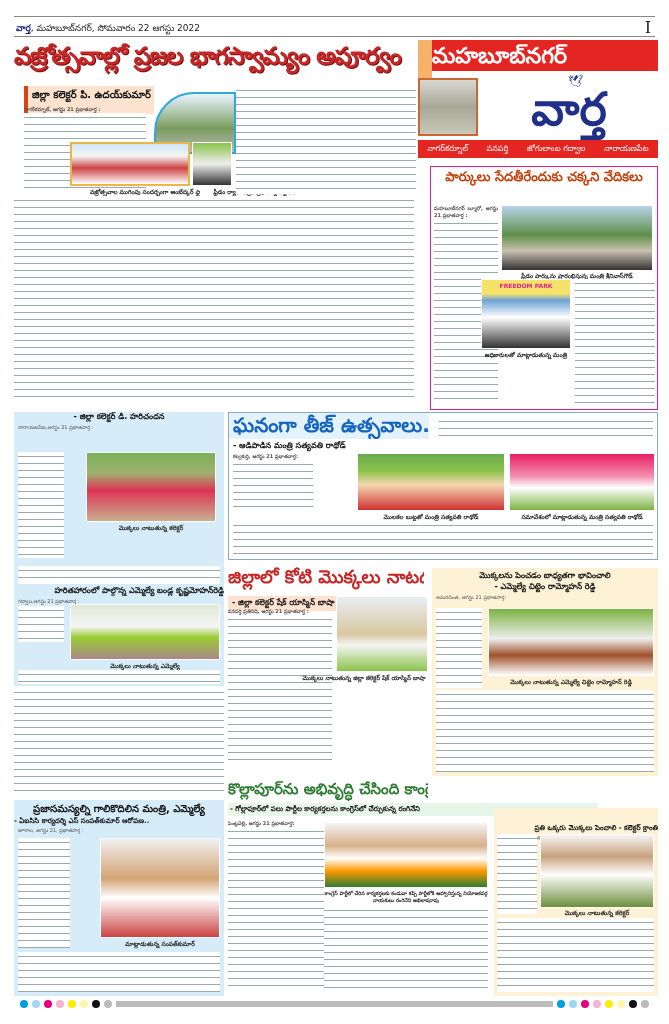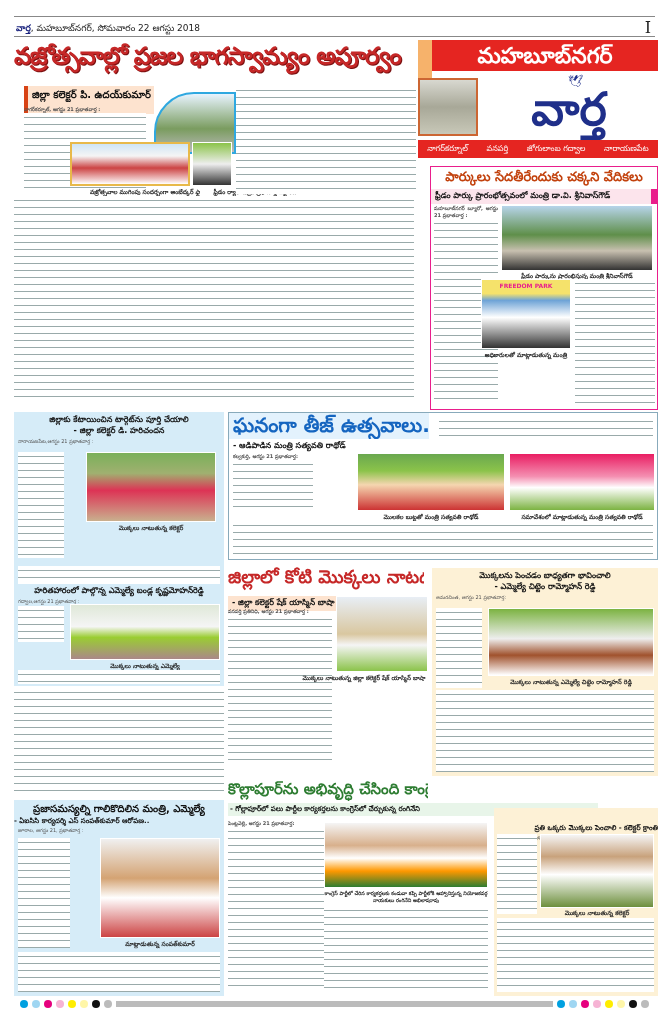--- a/index.html
+++ b/index.html
@@ -5,41 +5,41 @@
 *{box-sizing:border-box;margin:0;padding:0}
 body{width:669px;height:1024px;background:#fff;font-family:"DejaVu Sans",sans-serif;position:relative;overflow:hidden;color:#222}
 .abs{position:absolute}
 .rule{position:absolute;left:14px;right:14px;height:1px;background:#888}
 .folio{position:absolute;left:16px;top:23px;font-size:9px;color:#222}
 .folio b{color:#1a237e}
 .pageno{position:absolute;right:18px;top:18px;font-size:16px;font-family:"DejaVu Serif",serif}
 .mainhead{position:absolute;left:14px;top:42px;width:410px;height:40px;font-size:24px;font-weight:bold;color:#c62828;text-shadow:1px 1px 0 #7a1010;letter-spacing:-1px;white-space:nowrap;overflow:hidden}
 .mast{position:absolute;left:418px;top:40px;width:240px;height:122px;background:#fff}
 .mast .org{position:absolute;left:0;top:0;width:14px;height:90px;background:#f6b26b}
-.mast .red{position:absolute;left:14px;top:0;right:0;height:31px;background:#e52521;color:#fff;font-size:22px;font-weight:bold;text-align:center;line-height:31px}
+.mast .red{position:absolute;left:14px;top:0;right:0;height:31px;background:#e52521;color:#fff;font-size:22px;font-weight:bold;line-height:31px}
 .mast .dam{position:absolute;left:0;top:38px;width:60px;height:58px;background:linear-gradient(#d8d8d0,#a8a898 50%,#c8c8b8);border:2px solid #c63}
 .mast .brand{position:absolute;left:66px;top:40px;width:170px;height:58px;color:#1f2f8a;font-size:46px;font-weight:bold;text-align:center;line-height:58px;font-family:"DejaVu Serif",serif}
 .mast .bird{position:absolute;left:150px;top:34px;color:#1f2f8a;font-size:12px}
 .mast .tabs{position:absolute;left:0;top:100px;right:0;height:18px;background:#e52521;color:#fff;font-size:8px;display:flex;justify-content:space-around;align-items:center}
 .sub{font-size:11px;font-weight:bold;color:#111;white-space:nowrap;overflow:hidden}
 .txt{font-size:5px;line-height:7px;color:#555;overflow:hidden;text-align:justify}
 .txtfill{background:repeating-linear-gradient(#fff 0 4px,#9aa 4px 5px,#fff 5px 7px)}
 .photo{position:absolute;border:1px solid #fff}
 .cap{font-size:6px;font-weight:bold;text-align:center;color:#222;white-space:nowrap;overflow:hidden}
 .box{position:absolute}
 .headline{font-weight:bold;white-space:nowrap;overflow:hidden}
 .bottombar{position:absolute;left:20px;right:20px;top:1000px;height:8px;display:flex;align-items:center;gap:4px}
 .dot{width:8px;height:8px;border-radius:50%}
 .greybar{flex:1;height:6px;background:#bbb}
 </style>
 </head>
 <body>
 
 <div class="rule" style="top:16px"></div>
-<div class="folio"><b>వార్త</b>, <span>మహబూబ్‌నగర్, సోమవారం 22 ఆగస్టు 2018</span></div>
+<div class="folio"><b>వార్త</b>, <span>మహబూబ్‌నగర్, సోమవారం 22 ఆగస్టు 2022</span></div>
 <div class="pageno">I</div>
 <div class="rule" style="top:36px"></div>
 
 <div class="mainhead">వజ్రోత్సవాల్లో ప్రజల భాగస్వామ్యం అపూర్వం</div>
 
 <div class="mast">
   <div class="org"></div>
   <div class="red">మహబూబ్‌నగర్</div>
   <div class="dam"></div>
   <div class="bird">🕊</div>
@@ -62,37 +62,33 @@
 <div class="photo" style="left:154px;top:92px;width:82px;height:62px;background:linear-gradient(#e8f4ff,#7a9c5f 60%,#bbb);border-radius:40px 0 0 0;border:2px solid #2fa8e0"></div>
 <div class="photo" style="left:70px;top:142px;width:120px;height:44px;background:linear-gradient(#cfe5f5,#f5f5f5 30%,#c44 60%,#fff);border:2px solid #e8b94a"></div>
 <div class="photo" style="left:192px;top:142px;width:40px;height:44px;background:linear-gradient(#8bc34a,#eee 50%,#333)"></div>
 <div class="cap abs" style="left:90px;top:188px;width:110px">వజ్రోత్సవాల ముగింపు సందర్భంగా అంబేద్కర్ ఫ్లాగ్‌స్టాండ్</div>
 <div class="cap abs" style="left:200px;top:188px;width:110px">ఫ్రీడం ర్యాలీ చిత్రం ప్రధాని ఫ్లాగ్‌స్టాండ్</div>
 <div class="box txt txtfill" style="left:236px;top:86px;width:180px;height:108px"></div>
 <div class="box txt txtfill" style="left:14px;top:196px;width:400px;height:206px"></div>
 
 <div class="box" style="left:430px;top:166px;width:228px;height:244px;border:1px solid #e91e8c">
   <div class="headline" style="font-size:13px;color:#c2410c;text-align:center;padding:2px 0">పార్కులు సేదతీరేందుకు చక్కని వేదికలు</div>
-  <div style="background:#fce4ec;border-right:6px solid #e91e8c;padding:2px 4px">
-    <div class="sub" style="font-size:8px">ఫ్రీడం పార్కు ప్రారంభోత్సవంలో మంత్రి డా.వి. శ్రీనివాస్‌గౌడ్</div>
-  </div>
   <div class="txt" style="position:absolute;left:3px;top:38px;width:64px;height:200px">
     <b>మహబూబ్‌నగర్ బ్యూరో, ఆగస్టు 21 ప్రభాతవార్త :</b><div class="txtfill" style="height:190px"></div>
   </div>
   <div class="photo" style="left:70px;top:38px;width:152px;height:66px;background:linear-gradient(#b7d4ea,#5f8f4a 45%,#c8c0b0 70%,#333)"></div>
   <div class="cap abs" style="left:70px;top:105px;width:152px">ఫ్రీడం పార్కును ప్రారంభిస్తున్న మంత్రి శ్రీనివాస్‌గౌడ్</div>
   <div class="photo" style="left:50px;top:112px;width:90px;height:70px;background:linear-gradient(#f5e26b 0,#f5e26b 20%,#6ea3d6 30%,#fff 55%,#333)">
     <div style="font-size:6px;color:#e91e8c;font-weight:bold;text-align:center;margin-top:2px">FREEDOM PARK</div>
   </div>
   <div class="cap abs" style="left:50px;top:184px;width:90px">అధికారులతో మాట్లాడుతున్న మంత్రి</div>
   <div class="txt txtfill" style="position:absolute;left:144px;top:112px;width:80px;height:128px"></div>
 </div>
 
 <div class="box" style="left:14px;top:412px;width:210px;height:152px;background:#d6ecf8">
-  <div class="sub" style="text-align:center;font-size:8px;padding-top:3px">జిల్లాకు కేటాయించిన టార్గెట్‌ను పూర్తి చేయాలి</div>
   <div class="sub" style="text-align:center;font-size:8px">- జిల్లా కలెక్టర్ డి. హరిచందన</div>
   <div class="txt" style="padding:1px 4px">నారాయణపేట,ఆగస్టు 21 ప్రభాతవార్త :</div>
   <div class="txt txtfill" style="position:absolute;left:4px;top:40px;width:46px;height:106px"></div>
   <div class="photo" style="left:72px;top:40px;width:130px;height:70px;background:linear-gradient(#7ab05a,#a0b070 30%,#d35 55%,#c9b08e)"></div>
   <div class="cap abs" style="left:72px;top:112px;width:130px">మొక్కలు నాటుతున్న కలెక్టర్</div>
 </div>
 
 <div class="box" style="left:228px;top:412px;width:430px;height:148px;border:1px solid #8ab">
   <div class="headline" style="position:absolute;left:0;top:0;width:200px;height:26px;background:#e3f2fd;color:#1565c0;font-size:20px;padding-left:4px">ఘనంగా తీజ్ ఉత్సవాలు..</div>
   <div class="sub" style="position:absolute;left:0;top:28px;width:160px;font-size:8px;padding-left:4px">- ఆడిపాడిన మంత్రి సత్యవతి రాథోడ్</div>
@@ -100,21 +96,21 @@
   <div class="txt txtfill" style="position:absolute;left:210px;top:4px;width:214px;height:22px"></div>
   <div class="photo" style="left:128px;top:40px;width:148px;height:58px;background:linear-gradient(#6aa84f 0,#8bc34a 30%,#f5d6b0 55%,#c33)"></div>
   <div class="cap abs" style="left:128px;top:100px;width:148px">మొలకల బుట్టతో మంత్రి సత్యవతి రాథోడ్</div>
   <div class="photo" style="left:280px;top:40px;width:146px;height:58px;background:linear-gradient(#e91e63 0,#f48fb1 40%,#fff 60%,#7cb342)"></div>
   <div class="cap abs" style="left:280px;top:100px;width:146px">సమావేశంలో మాట్లాడుతున్న మంత్రి సత్యవతి రాథోడ్</div>
   <div class="txt txtfill" style="position:absolute;left:4px;top:108px;width:420px;height:36px"></div>
 </div>
 
 <div class="box" style="left:14px;top:564px;width:210px;height:122px;background:#d6ecf8">
   <div class="txt txtfill" style="margin:2px 4px;height:18px"></div>
-  <div class="sub" style="text-align:center;font-size:8px">హరితహారంలో పాల్గొన్న ఎమ్మెల్యే బండ్ల కృష్ణమోహన్‌రెడ్డి</div>
+  <div class="sub" style="text-align:right;font-size:8px">హరితహారంలో పాల్గొన్న ఎమ్మెల్యే బండ్ల కృష్ణమోహన్‌రెడ్డి</div>
   <div class="txt" style="padding:1px 4px">గద్వాల,ఆగస్టు 21 ప్రభాతవార్త :</div>
   <div class="txt txtfill" style="position:absolute;left:4px;top:42px;width:46px;height:36px"></div>
   <div class="photo" style="left:56px;top:40px;width:150px;height:56px;background:linear-gradient(#dfe8d8,#f5f5f5 40%,#9acd32 60%,#a88)"></div>
   <div class="cap abs" style="left:56px;top:98px;width:150px">మొక్కలు నాటుతున్న ఎమ్మెల్యే</div>
   <div class="txt txtfill" style="position:absolute;left:4px;top:106px;width:202px;height:14px"></div>
 </div>
 
 <div class="box" style="left:228px;top:566px;width:196px;height:208px">
   <div class="headline" style="font-size:18px;color:#c62828">జిల్లాలో కోటి మొక్కలు నాటడమే లక్ష్యం</div>
   <div class="sub" style="background:#fde3cf;font-size:8px;padding:2px 4px;margin-top:4px;width:130px">- జిల్లా కలెక్టర్ షేక్ యాస్మిన్ బాషా</div>

